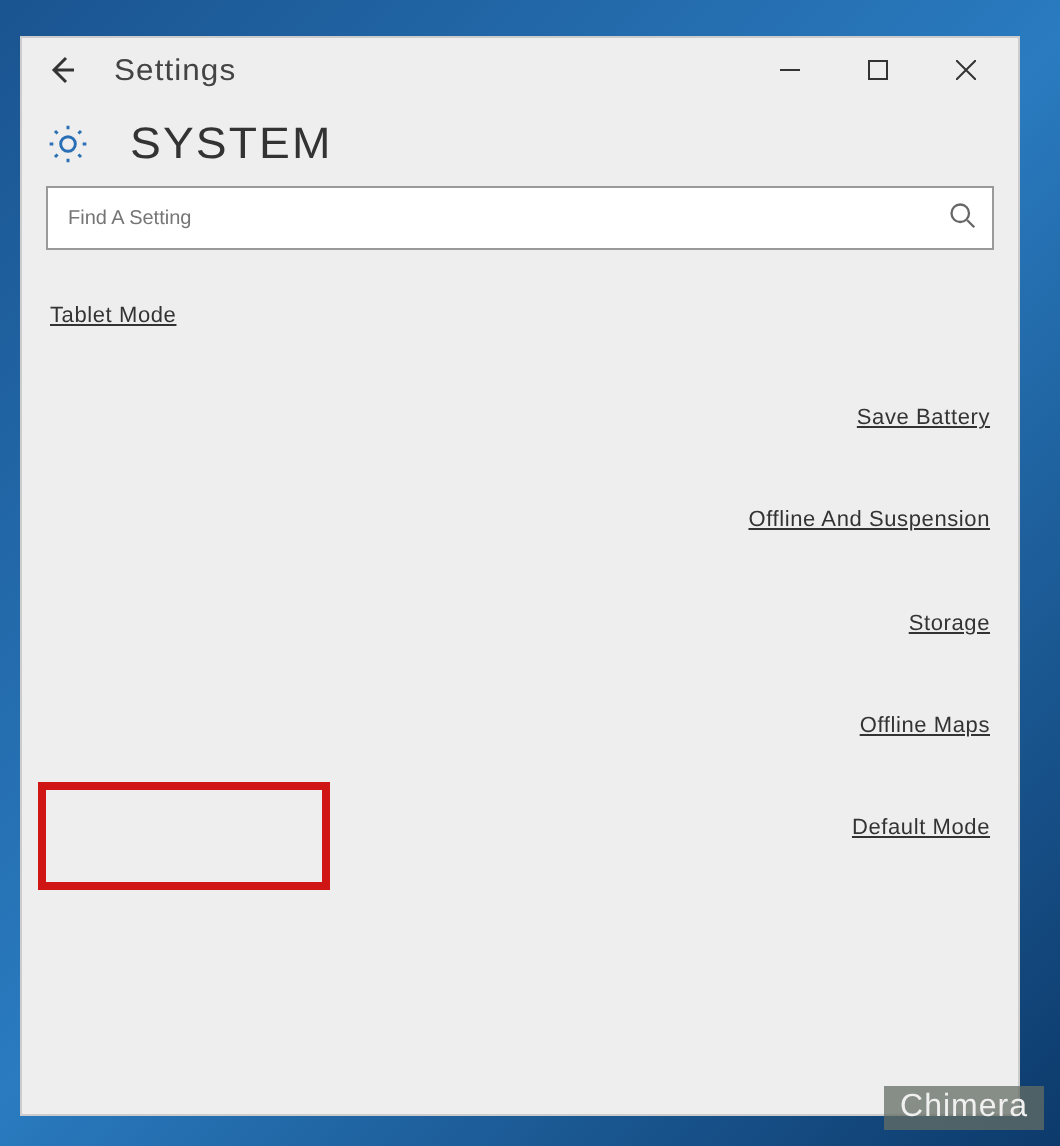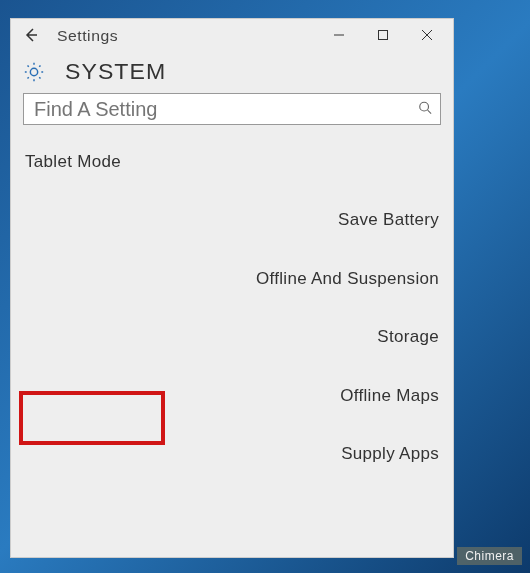--- a/index.html
+++ b/index.html
@@ -8,21 +8,21 @@
       width: 530px;
       height: 573px;
       font-family: "Segoe UI", Arial, sans-serif;
       position: relative;
       overflow: hidden;
     }
     .window {
       position: absolute;
       left: 10px;
       top: 18px;
-      width: 444px;
+      width: 500px;
       height: 540px;
       background: #eeeeee;
       border: 1px solid #ccc;
     }
     .titlebar {
       height: 32px;
       display: flex;
       align-items: center;
       padding: 0 4px;
     }
@@ -87,60 +87,61 @@
       background: #fff;
       border: 1px solid #999;
       display: flex;
       align-items: center;
     }
     .search-input {
       flex: 1;
       border: none;
       outline: none;
       padding: 0 30px 0 10px;
-      font-size: 20px;
+      font-size: 10px;
       color: #777;
       background: transparent;
       font-family: inherit;
     }
     .search-icon {
       position: absolute;
       right: 8px;
       top: 50%;
       transform: translateY(-50%);
       color: #666;
       font-size: 14px;
     }
     .list {
       padding: 4px 0;
     }
     .list-item {
       padding: 13px 14px;
-      font-size: 17px;
+      font-size: 11px;
       color: #333;
       cursor: pointer;
       line-height: 1.2;
       letter-spacing: 0.3px;
+      text-decoration: underline;
     }
     .list-item + .list-item {
       margin-top: 12px;
       text-align: right;
     }
     .highlight-box {
       position: absolute;
       border: 4px solid #d01515;
       pointer-events: none;
     }
     .watermark {
       position: absolute;
       right: 8px;
       bottom: 8px;
       background: rgba(100,110,100,0.75);
       color: #f0f0f0;
-      font-size: 12px;
+      font-size: 16px;
       padding: 2px 8px;
       letter-spacing: 0.5px;
     }
   </style>
 </head>
 <body>
 
 <div class="window">
 
   <div class="titlebar">
@@ -188,20 +189,20 @@
       </span>
     </div>
   </div>
 
   <div class="list">
     <div class="list-item">Tablet Mode</div>
     <div class="list-item">Save Battery</div>
     <div class="list-item">Offline And Suspension</div>
     <div class="list-item">Storage</div>
     <div class="list-item">Offline Maps</div>
-    <div class="list-item">Supply Apps</div>
+    <div class="list-item">Default Mode</div>
   </div>
 
   <div class="highlight-box" id="hl" style="left: 8px; top: 372px; width: 146px; height: 54px;"></div>
 
 </div>
 
 <div class="watermark">Chimera</div>
 
 </body></html>

